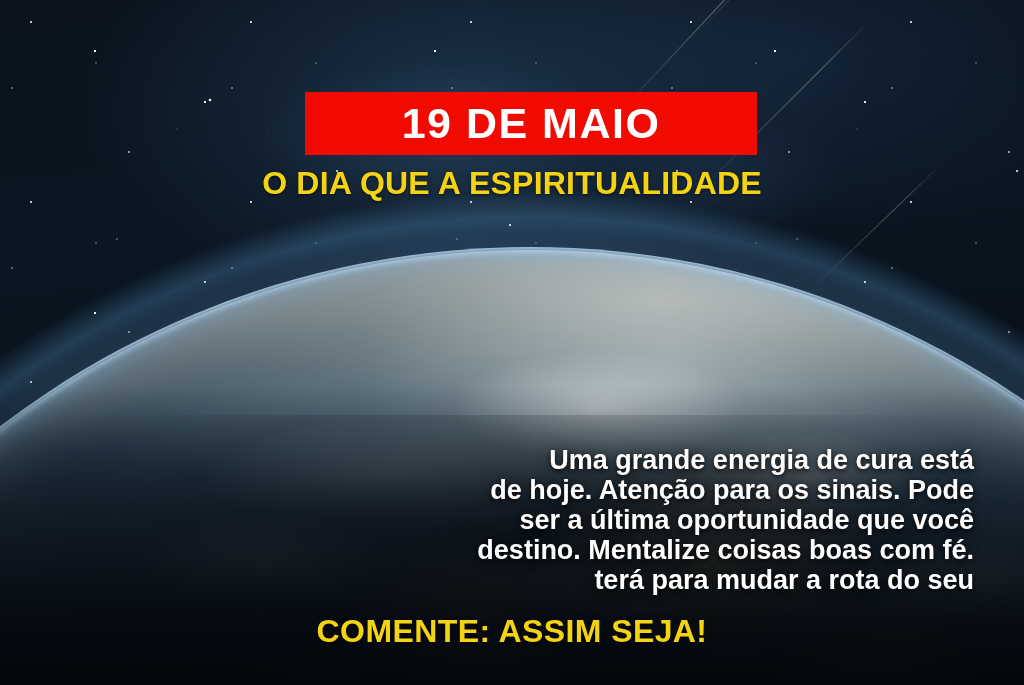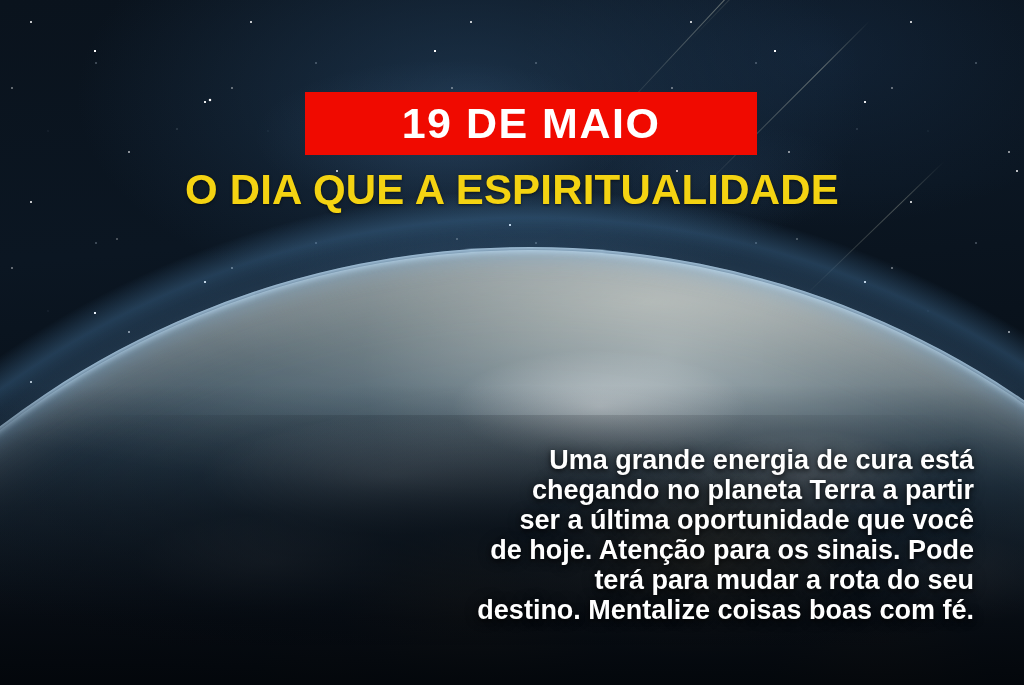--- a/index.html
+++ b/index.html
@@ -179,21 +179,21 @@
     line-height: 1;
     white-space: nowrap;
   }
 
   .headline {
     position: absolute;
     left: 0; right: 0;
     top: 165px;
     text-align: center;
     color: #f4d312;
-    font-size: 42px;
+    font-size: 32px;
     font-weight: 700;
     line-height: 1.17;
     letter-spacing: 0.2px;
     text-shadow: 0 1px 3px rgba(0,0,0,0.55);
   }
   .headline div { white-space: nowrap; }
 
   .body-copy {
     position: absolute;
     left: 50px; right: 50px;
@@ -252,22 +252,22 @@
     <div class="date-banner">
       <span class="date-banner-text">19 DE MAIO</span>
     </div>
 
     <div class="headline">
       <div>O DIA QUE A ESPIRITUALIDADE</div>
     </div>
 
     <div class="body-copy">
       <div>Uma grande energia de cura está</div>
-      <div>chegando no planeta Terra a partir</div>
+      <div>de hoje. Atenção para os sinais. Pode</div>
       <div>ser a última oportunidade que você</div>
-      <div>de hoje. Atenção para os sinais. Pode</div>
+      <div>destino. Mentalize coisas boas com fé.</div>
       <div>terá para mudar a rota do seu</div>
-      <div>destino. Mentalize coisas boas com fé.</div>
     </div>
 
+    <div class="cta">COMENTE: ASSIM SEJA!</div>
 
   </div>
 </div>
 
 </body></html>

